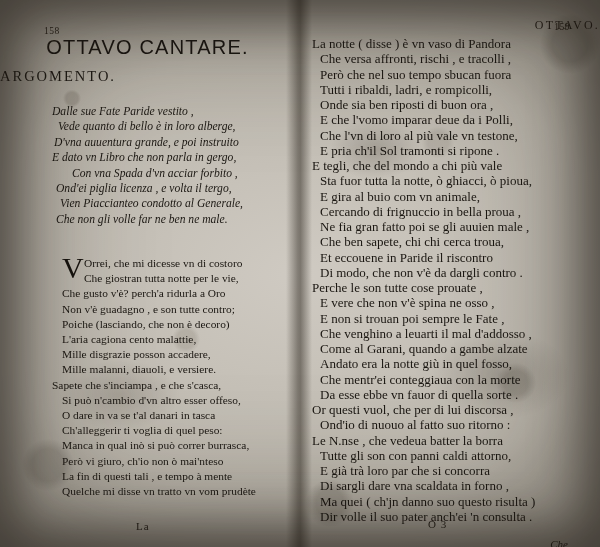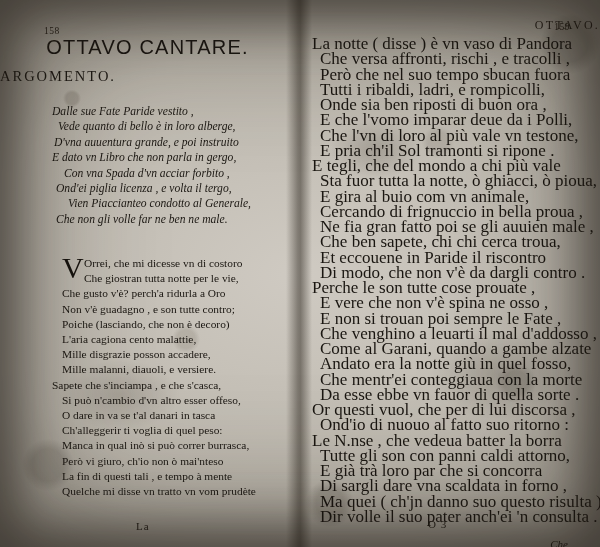--- a/index.html
+++ b/index.html
@@ -115,23 +115,23 @@
     font-style: italic;
     font-size: 11.6px;
     line-height: 15.4px;
     color: #1c1813;
   }
   .argomento div { white-space: nowrap; }
   .argomento div:nth-child(1) { margin-left: 0px; }
   .argomento div:nth-child(2) { margin-left: 6px; }
   .argomento div:nth-child(3) { margin-left: 2px; }
   .argomento div:nth-child(4) { margin-left: 0px; }
-  .argomento div:nth-child(5) { margin-left: 12px; }
+  .argomento div:nth-child(5) { margin-left: 20px; }
   .argomento div:nth-child(6) { margin-left: 4px; }
-  .argomento div:nth-child(7) { margin-left: 16px; }
+  .argomento div:nth-child(7) { margin-left: 8px; }
   .argomento div:nth-child(8) { margin-left: 4px; }
 
   .stanza-left {
     position: absolute;
     left: 62px;
     top: 256px;
     width: 222px;
     font-size: 11.4px;
     line-height: 15.2px;
     color: #1a1611;
@@ -146,21 +146,21 @@
     line-height: 30px;
     color: #16120e;
     font-family: "Liberation Serif", serif;
   }
 
   .text-right {
     position: absolute;
     left: 12px;
     top: 36px;
     width: 284px;
-    font-size: 17px;
+    font-size: 13px;
     line-height: 15.25px;
     color: #1a1611;
   }
   .text-right div { white-space: nowrap; }
   .ind1 { padding-left: 8px; }
 
   .catchword {
     position: absolute;
     font-size: 11px;
     font-style: italic;

